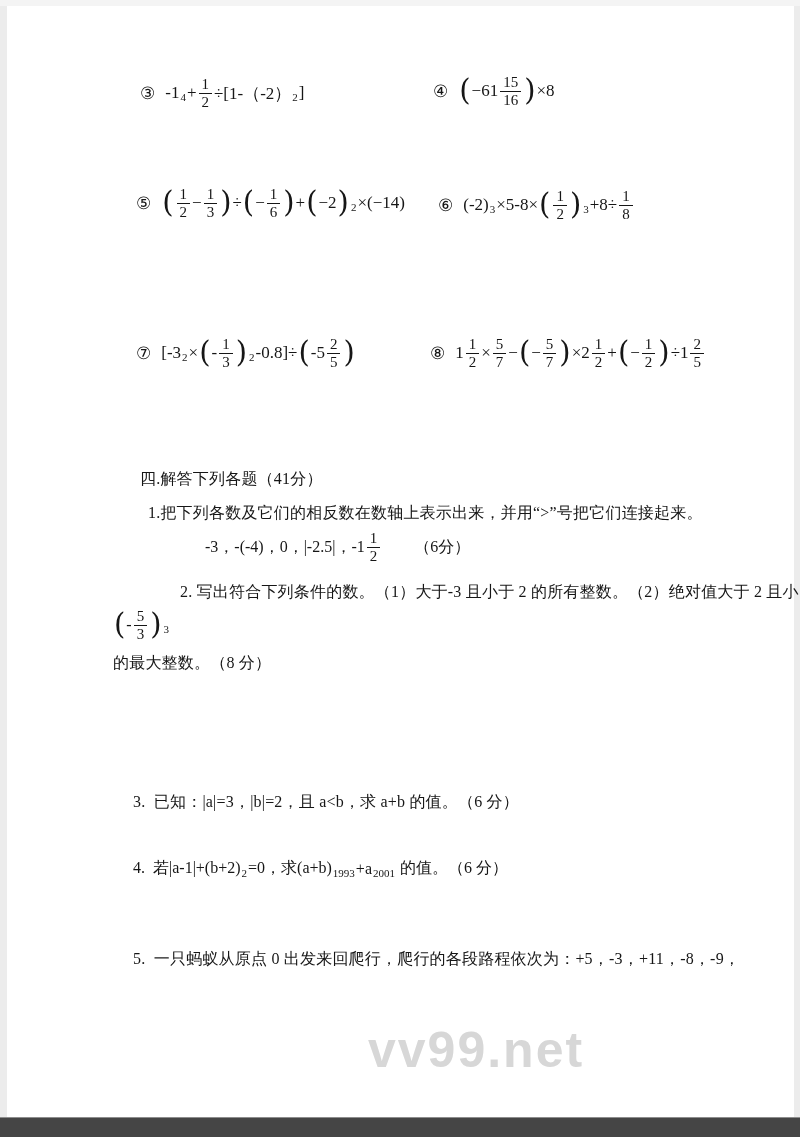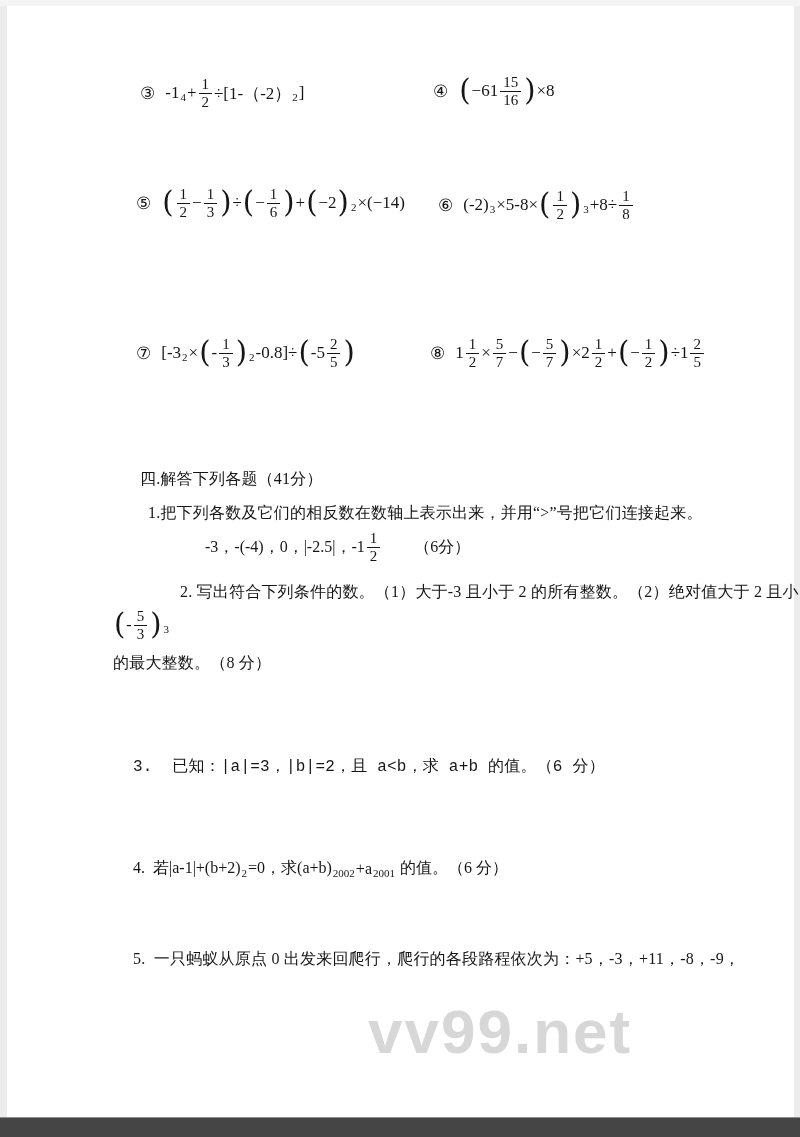--- a/index.html
+++ b/index.html
@@ -20,21 +20,21 @@
   .mexpr{display:flex;align-items:center;white-space:pre;}
   .mtx{white-space:pre;}
   .frac{display:inline-flex;flex-direction:column;align-items:center;margin:0 2px;line-height:1.12;font-size:15px;flex:0 0 auto;}
   .fn{padding:0 3px;border-bottom:1px solid #161616;}
   .fd{padding:0 3px;}
   .scr{font-size:11px;position:relative;top:4px;margin:0 1px;}
   .big{font-size:29px;font-weight:300;line-height:1;margin:0 1px;position:relative;top:-1px;font-family:"DejaVu Serif",serif;}
   .text16{font-size:16px;white-space:pre;letter-spacing:0.2px;}
   .watermark{
     font-family:"Liberation Sans","DejaVu Sans",sans-serif;
-    font-weight:bold;font-size:62px;color:#d7d7d7;letter-spacing:2px;
+    font-weight:bold;font-size:50px;color:#d7d7d7;letter-spacing:2px;margin-top:25px;
   }
 </style>
 </head>
 <body>
 
 <div class="page">
 
   <div class="edge edge-left"></div>
   <div class="edge edge-right"></div>
   <div class="edge edge-top"></div>
@@ -68,22 +68,22 @@
 
   <div class="abs text16" style="left:140px;top:469px;">四.解答下列各题（41分）</div>
 
   <div class="abs text16" style="left:148px;top:503px;">1.把下列各数及它们的相反数在数轴上表示出来，并用“&gt;”号把它们连接起来。</div>
   <div class="abs mathline" style="left:205px;top:530px;font-size:16px;text-align:right;"><span class="mtx">-3，-(-4)，0，|-2.5|，-1</span><span class="frac"><span class="fn">1</span><span class="fd">2</span></span><span class="mtx">　　（6分）</span></div>
 
   <div class="abs text16" style="left:138px;top:582px;margin-left:42px;">2. 写出符合下列条件的数。（1）大于-3 且小于 2 的所有整数。（2）绝对值大于 2 且小</div>
   <div class="abs mathline" style="left:113px;top:608px;font-size:16px;"><span class="big">(</span><span class="mtx">-</span><span class="frac"><span class="fn">5</span><span class="fd">3</span></span><span class="big">)</span><span class="scr">3</span></div>
   <div class="abs text16" style="left:113px;top:653px;text-align:center;">的最大整数。（8 分）</div>
 
-  <div class="abs text16" style="left:133px;top:756px;font-family:Liberation Mono, monospace;">3.  已知：|a|=3，|b|=2，且 a&lt;b，求 a+b 的值。（6 分）</div>
+  <div class="abs text16" style="left:133px;top:792px;">3.  已知：|a|=3，|b|=2，且 a&lt;b，求 a+b 的值。（6 分）</div>
 
-  <div class="abs mathline" style="left:133px;top:858px;font-size:16px;"><span class="mtx">4.  若|a-1|+(b+2)</span><span class="scr">2</span><span class="mtx">=0，求(a+b)</span><span class="scr">2002</span><span class="mtx">+a</span><span class="scr">2001</span><span class="mtx"> 的值。（6 分）</span></div>
+  <div class="abs mathline" style="left:133px;top:858px;font-size:16px;"><span class="mtx">4.  若|a-1|+(b+2)</span><span class="scr">2</span><span class="mtx">=0，求(a+b)</span><span class="scr">1993</span><span class="mtx">+a</span><span class="scr">2001</span><span class="mtx"> 的值。（6 分）</span></div>
 
   <div class="abs text16" style="left:133px;top:949px;">5.  一只蚂蚁从原点 0 出发来回爬行，爬行的各段路程依次为：+5，-3，+11，-8，-9，</div>
 
   <div class="abs watermark" style="left:368px;top:996px;">vv99.net</div>
 
   <div class="bottom-bar"></div>
 </div>
 
 </body></html>

